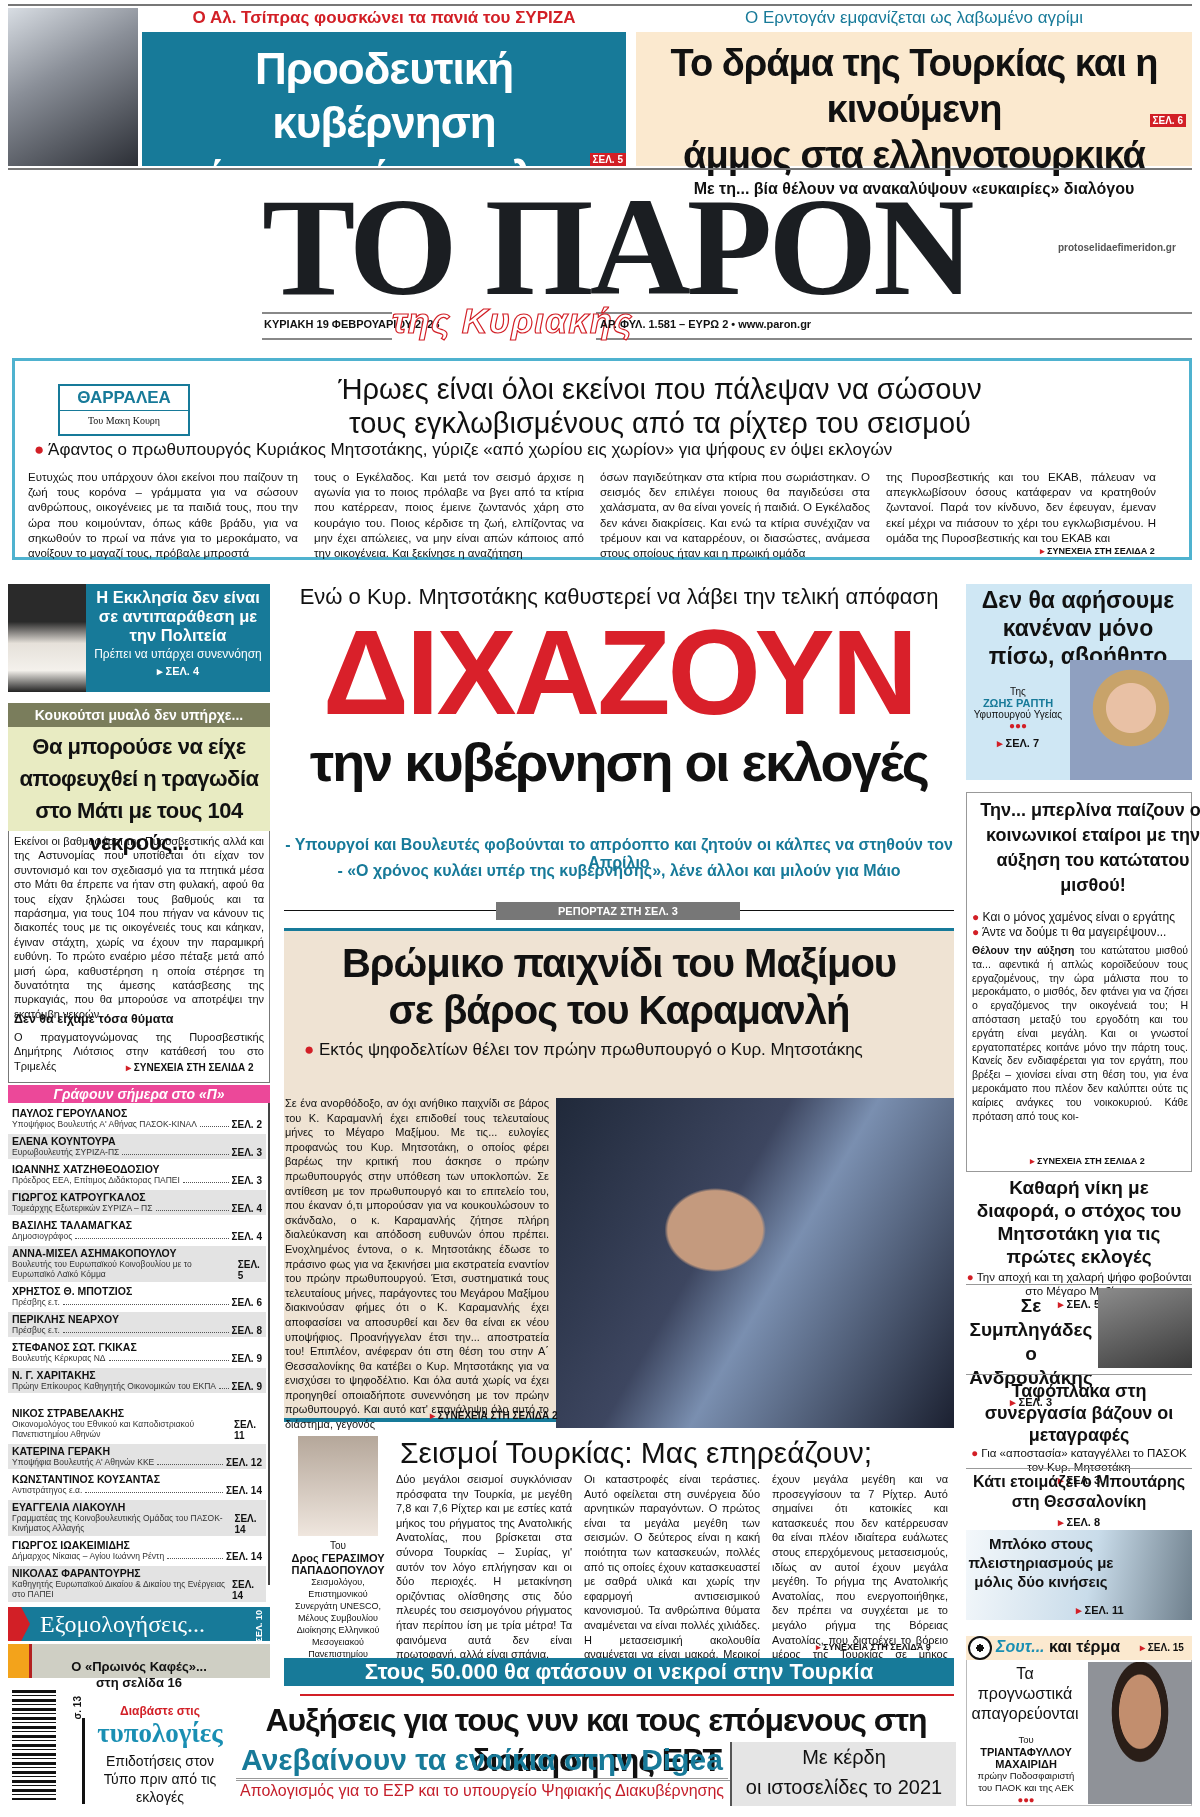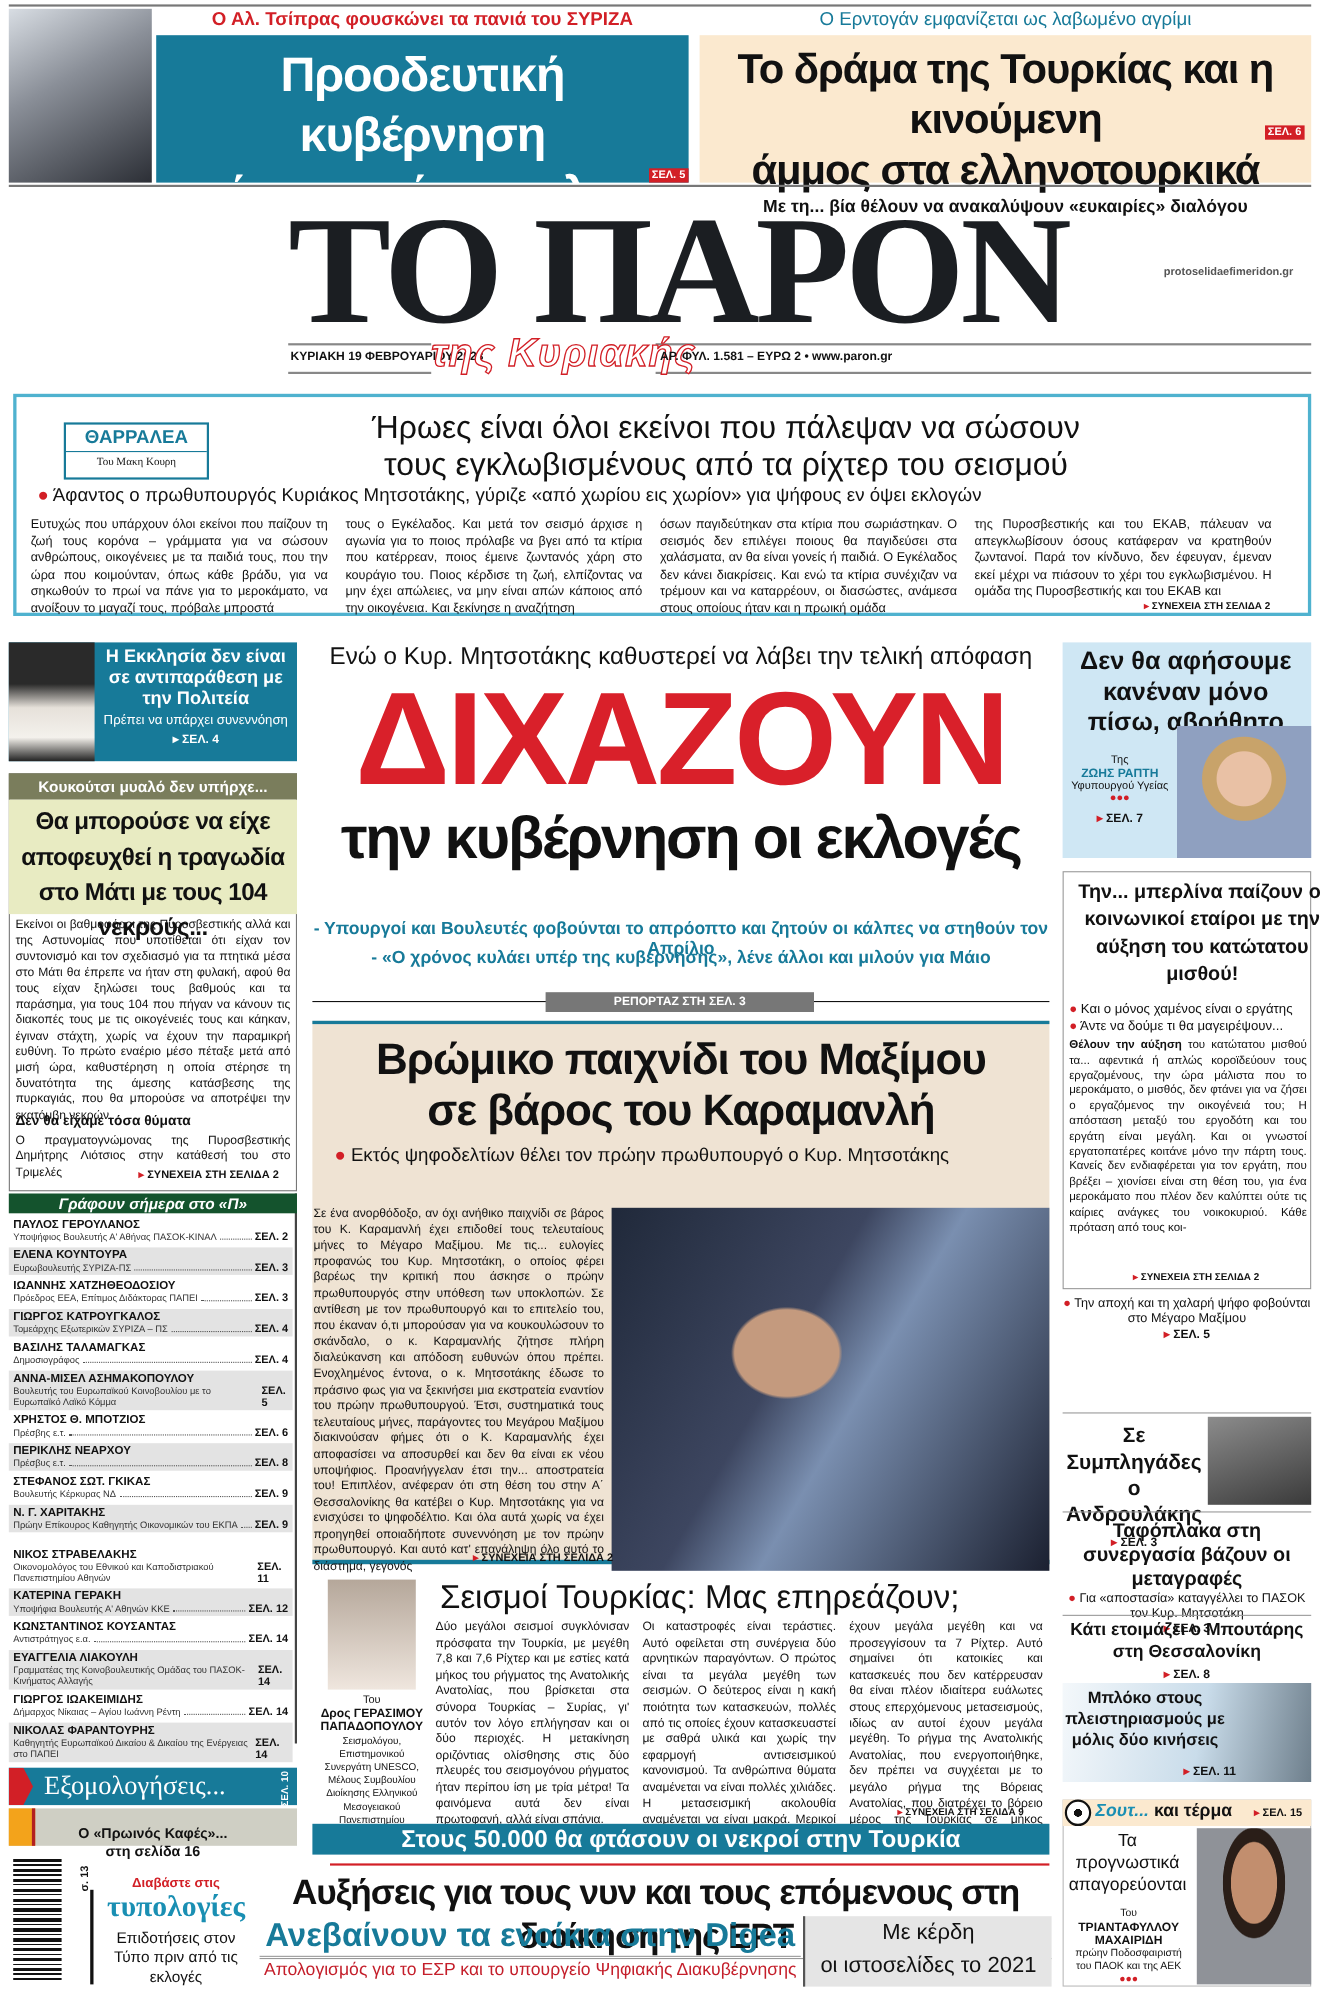--- a/index.html
+++ b/index.html
@@ -44,21 +44,21 @@
 #church-text .h{font-size:16.5px;font-weight:bold;line-height:19px}
 #church-text .s{font-size:12px;margin-top:2px}
 #church-text .p{font-size:11px;font-weight:bold;margin-top:4px}
 #mati{left:8px;top:703px;width:262px;height:380px;border:1px solid #777;background:#fff}
 #mati-kicker{left:8px;top:703px;width:262px;height:24px;background:#7a7d5c;color:#fff;font-size:14px;font-weight:bold;text-align:center;line-height:24px}
 #mati-head{left:8px;top:727px;width:262px;height:104px;background:#e8ebc2;text-align:center;font-size:22px;font-weight:bold;line-height:32px;letter-spacing:-0.5px;padding-top:4px}
 #mati-body{left:14px;top:834px;width:250px}
 #mati-sub{left:14px;top:1012px;font-size:12.5px;font-weight:bold}
 
 #writers{left:8px;top:1085px;width:262px;height:500px;border-right:2px solid #444}
-#writers-head{left:8px;top:1085px;width:262px;height:18px;background:#14532d;color:#fff;font-style:italic;font-weight:bold;font-size:14px;text-align:center;line-height:18px}
+#writers-head{left:8px;top:1085px;width:262px;height:18px;background:#ec4899;color:#fff;font-style:italic;font-weight:bold;font-size:14px;text-align:center;line-height:18px}
 .w-row{position:absolute;left:8px;width:258px;padding:1px 4px}
 .w-row.alt{background:#e3e3e3}
 .w-name{font-size:10.5px;font-weight:bold}
 .w-role{font-size:8.5px;color:#333;display:flex}
 .w-role .fill{flex:1;border-bottom:1px dotted #555;margin:0 3px 3px}
 .w-role .pg{font-size:10px;font-weight:bold;color:#111}
 #confess{left:8px;top:1607px;width:262px;height:34px;background:#177a99;color:#fff;font-family:"Liberation Serif",serif;font-size:24px;line-height:34px;padding-left:32px}
 #confess-arrow{left:8px;top:1607px;width:22px;height:34px;background:#d21f26;clip-path:polygon(0 0,60% 0,100% 50%,60% 100%,0 100%)}
 #confess-sel{left:254px;top:1610px;font-size:9px;color:#fff;writing-mode:vertical-rl;transform:rotate(180deg);font-weight:bold}
 #coffee{left:8px;top:1644px;width:262px;height:34px;background:#cfcfc4;text-align:center;font-size:13px;font-weight:bold;line-height:16px;padding-top:15px}
@@ -390,20 +390,21 @@
 <div id="berlina" class="abs"></div>
 <div id="berlina-head" class="abs">Την... μπερλίνα παίζουν οι κοινωνικοί εταίροι με την αύξηση του κατώτατου μισθού!</div>
 <div id="berlina-b" class="abs">
   <div><span class="dot">● </span><span>Και ο μόνος χαμένος είναι ο εργάτης</span></div>
   <div><span class="dot">● </span><span>Άντε να δούμε τι θα μαγειρέψουν...</span></div>
 </div>
 <div id="berlina-body" class="abs body-text"><b>Θέλουν την αύξηση</b> <span>του κατώτατου μισθού τα... αφεντικά ή απλώς κοροϊδεύουν τους εργαζομένους, την ώρα μάλιστα που το μεροκάματο, ο μισθός, δεν φτάνει για να ζήσει ο εργαζόμενος την οικογένειά του; Η απόσταση μεταξύ του εργοδότη και του εργάτη είναι μεγάλη. Και οι γνωστοί εργατοπατέρες κοιτάνε μόνο την πάρτη τους. Κανείς δεν ενδιαφέρεται για τον εργάτη, που βρέξει – χιονίσει είναι στη θέση του, για ένα μεροκάματο που πλέον δεν καλύπτει ούτε τις καίριες ανάγκες του νοικοκυριού. Κάθε πρόταση από τους κοι-</span></div>
 <div class="abs selr" style="left:1030px;top:1156px;font-size:9px">ΣΥΝΕΧΕΙΑ ΣΤΗ ΣΕΛΙΔΑ 2</div>
 
 <div id="nike" class="abs" style="top:1176px">
+  <div class="h">Καθαρή νίκη με διαφορά, ο στόχος του Μητσοτάκη για τις πρώτες εκλογές</div>
   <div class="s"><span class="dot">● </span><span>Την αποχή και τη χαλαρή ψήφο φοβούνται στο Μέγαρο Μαξίμου</span></div>
   <div class="selr">ΣΕΛ. 5</div>
 </div>
 <div class="abs r-rule" style="top:1284px"></div>
 <div id="androul-photo" class="abs"></div>
 <div id="androul-head" class="abs">
   <div>Σε Συμπληγάδες ο Ανδρουλάκης</div>
   <div class="selr">ΣΕΛ. 3</div>
 </div>
 <div class="abs r-rule" style="top:1374px"></div>

